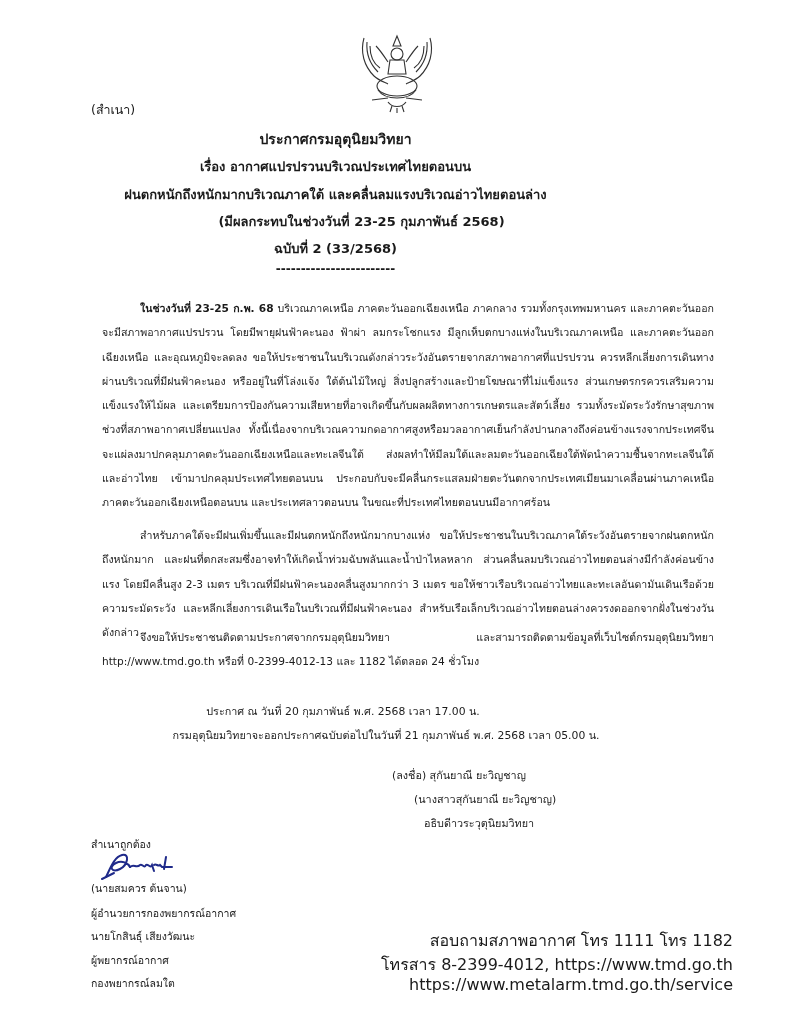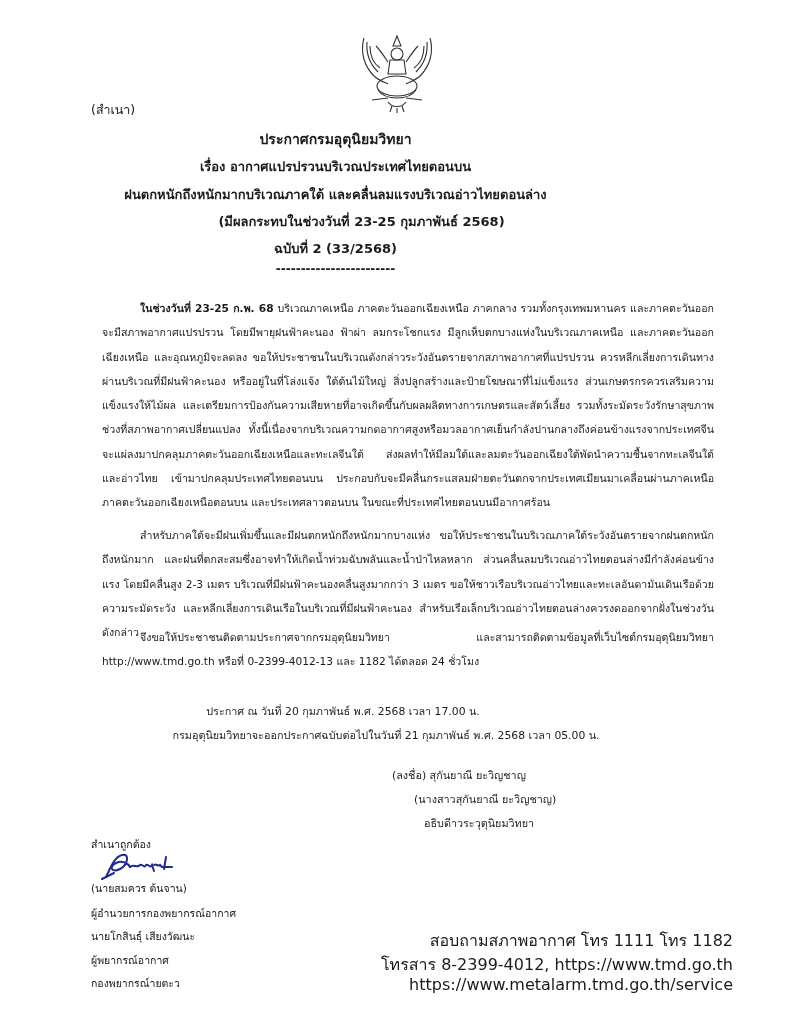--- a/index.html
+++ b/index.html
@@ -103,17 +103,17 @@
       <path d="M54 14 C56 12, 58 16, 60 14 L62 16 L72 16"></path>
       <path d="M66 6 L64 18"></path>
       <path d="M2 28 L14 22"></path>
     </g>
   </svg>
 </div>
 <div class="abs left-col lc2">(นายสมควร ต้นจาน)</div>
 <div class="abs left-col lc3">ผู้อำนวยการกองพยากรณ์อากาศ</div>
 <div class="abs left-col lc4">นายโกสินธุ์ เสียงวัฒนะ</div>
 <div class="abs left-col lc5">ผู้พยากรณ์อากาศ</div>
-<div class="abs left-col lc6">กองพยากรณ์ายตะว</div>
+<div class="abs left-col lc6">กองพยากรณ์ลมใต</div>
 
 <div class="abs right-col rc1">สอบถามสภาพอากาศ โทร 1111 โทร 1182</div>
 <div class="abs right-col rc2">โทรสาร 8-2399-4012, https://www.tmd.go.th</div>
 <div class="abs right-col rc3">https://www.metalarm.tmd.go.th/service</div>
 
 </body></html>

